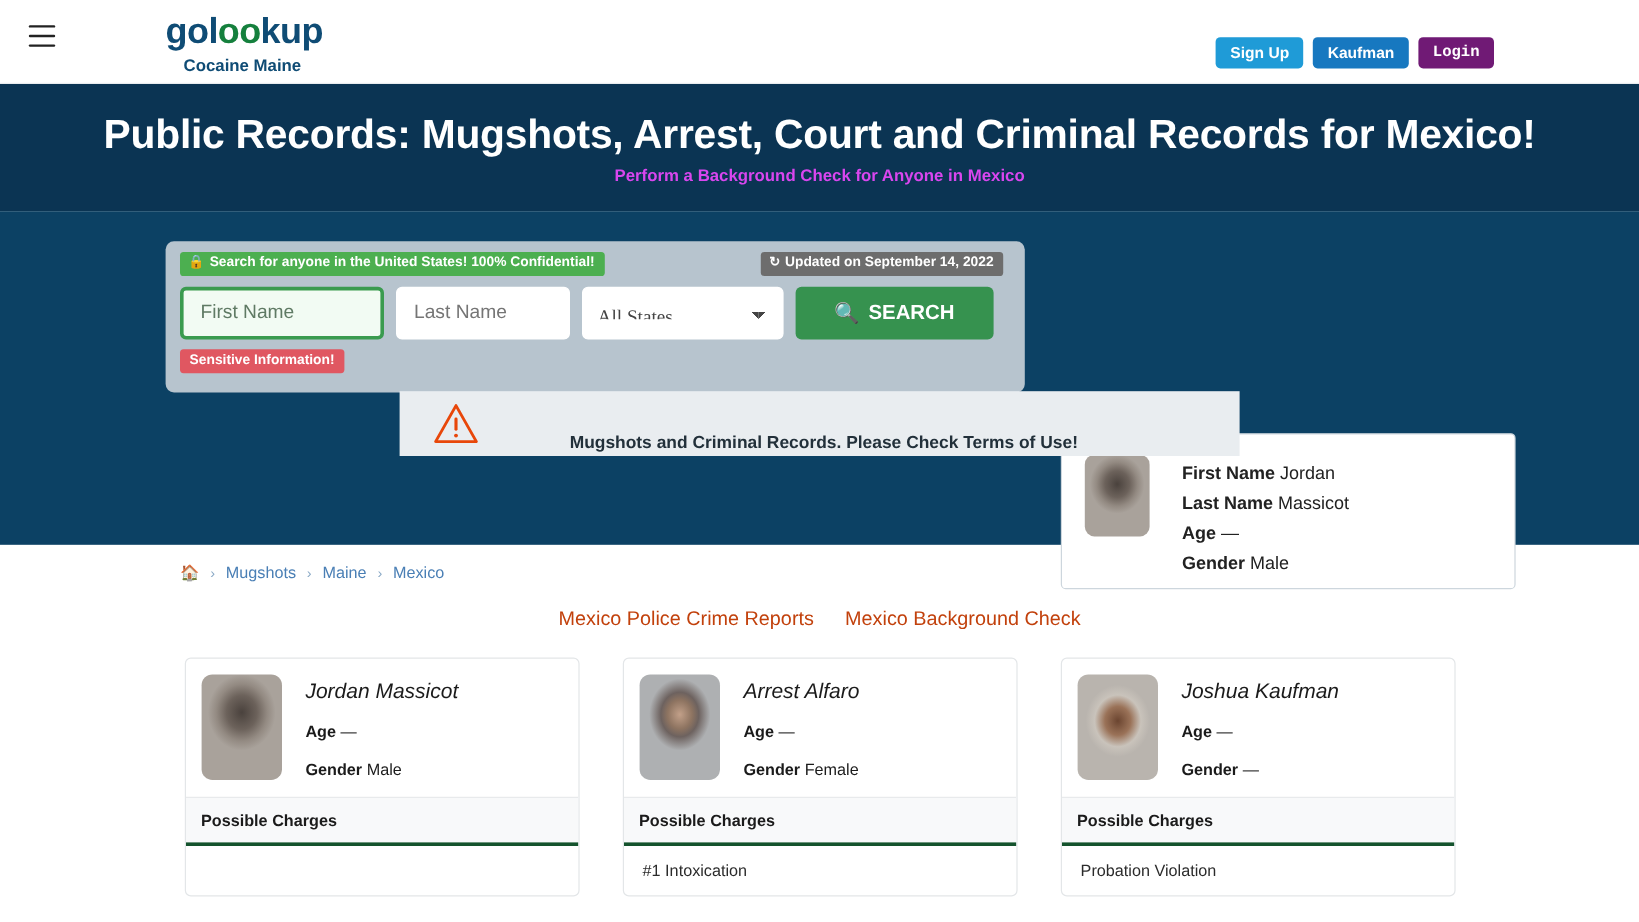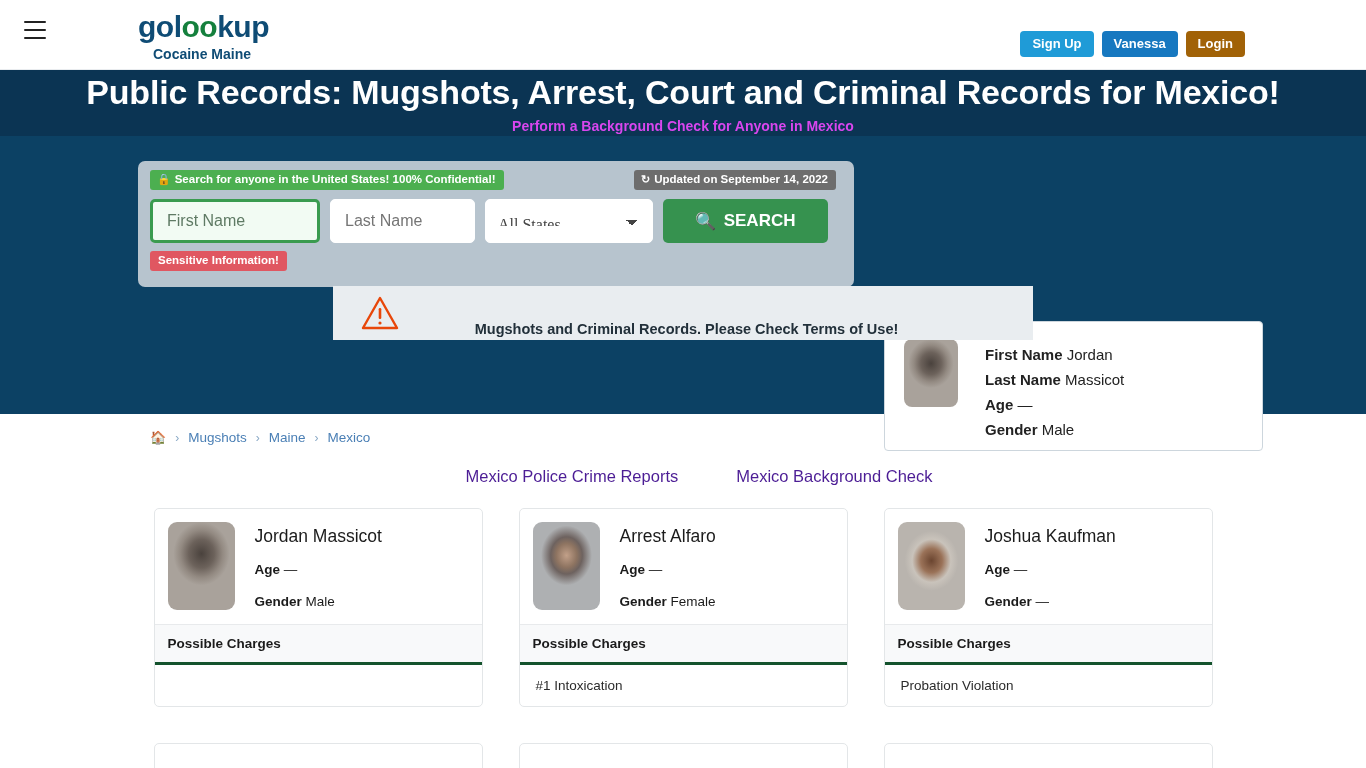--- a/index.html
+++ b/index.html
@@ -37,25 +37,25 @@
   }
 
   .nav-buttons { position: absolute; right: 121px; top: 31px; display: flex; gap: 8px; }
   .nav-btn {
     font-size: 13px; font-weight: bold; color: #fff;
     padding: 5px 12px; border-radius: 4px; border: none;
     cursor: pointer; font-family: "Liberation Sans", sans-serif; line-height: 16px;
   }
   .btn-signup { background: #1f9bd7; }
   .btn-pricing { background: #1778c0; }
-  .btn-login { background: #a16207; }
+  .btn-login { background: #701a75; font-family: Liberation Mono, monospace; }
 
   
   .title-band {
-    height: 66px; background: #0b3453;
+    height: 106px; background: #0b3453;
     display: flex; flex-direction: column; align-items: center; justify-content: center;
   }
   .title-band h1 {
     font-size: 34px; font-weight: bold; color: #ffffff;
     letter-spacing: -0.2px; line-height: 40px; white-space: nowrap;
   }
   .title-band .subtitle {
     font-size: 14px; font-weight: bold; color: #d946ef; margin-top: 6px;
   }
 
@@ -143,35 +143,35 @@
     padding: 16px 0 0 150px; font-size: 13.5px; color: #4a7fb5;
   }
   .breadcrumb a { color: #4a7fb5; text-decoration: none; cursor: pointer; }
   .crumb-sep { color: #8aa9c6; font-size: 12px; }
   .home-ico { color: #4a7fb5; font-size: 13px; }
 
   .quick-links {
     display: flex; justify-content: center; gap: 26px;
     margin-top: 22px; font-size: 16.5px;
   }
-  .quick-links a { color: #4c1d95; text-decoration: none; cursor: pointer; margin-left: 32px; }
+  .quick-links a { color: #c2410c; text-decoration: none; cursor: pointer; }
 
   
   .grid {
     display: grid; grid-template-columns: repeat(3, 329px);
     gap: 36px; justify-content: center; margin-top: 22px;
   }
   .card {
     background: #fff; border: 1px solid #e3e6e8; border-radius: 5px;
     overflow: hidden;
   }
   .card-top { display: flex; padding: 13px 0 13px 13px; }
   .card-photo { width: 67px; height: 88px; border-radius: 9px; flex: none; }
   .card-meta { margin-left: 20px; padding-top: 3px; }
-  .card-name { font-size: 17.5px; color: #1b1b1b; line-height: 22px; white-space: nowrap; }
+  .card-name { font-size: 17.5px; color: #1b1b1b; line-height: 22px; white-space: nowrap; font-style: italic; }
   .card-kv { font-size: 13.5px; color: #1b1b1b; margin-top: 14px; line-height: 18px; }
   .card-kv b { font-weight: bold; }
   .charges-head {
     border-top: 1px solid #e8eaec; border-bottom: 3px solid #14532d;
     background: #f8f9fa; font-size: 13.5px; font-weight: bold;
     color: #1b1b1b; padding: 11px 0 11px 13px;
   }
   .charge-row { font-size: 13.5px; color: #2b2b2b; padding: 13px 0 13px 16px; }
 
   
@@ -189,21 +189,21 @@
     <span></span>
   </div>
 
   <div class="brand">
     <div class="brand-logo"><span>gol</span><span class="accent">oo</span><span>kup</span></div>
     <div class="brand-sub">Cocaine Maine</div>
   </div>
 
   <div class="nav-buttons">
     <button class="nav-btn btn-signup">Sign Up</button>
-    <button class="nav-btn btn-pricing">Vanessa</button>
+    <button class="nav-btn btn-pricing">Kaufman</button>
     <button class="nav-btn btn-login">Login</button>
   </div>
 </div>
 
 <div class="title-band">
   <h1>Public Records: Mugshots, Arrest, Court and Criminal Records for Mexico!</h1>
   <div class="subtitle">Perform a Background Check for Anyone in Mexico</div>
 </div>
 
 <div class="hero">

